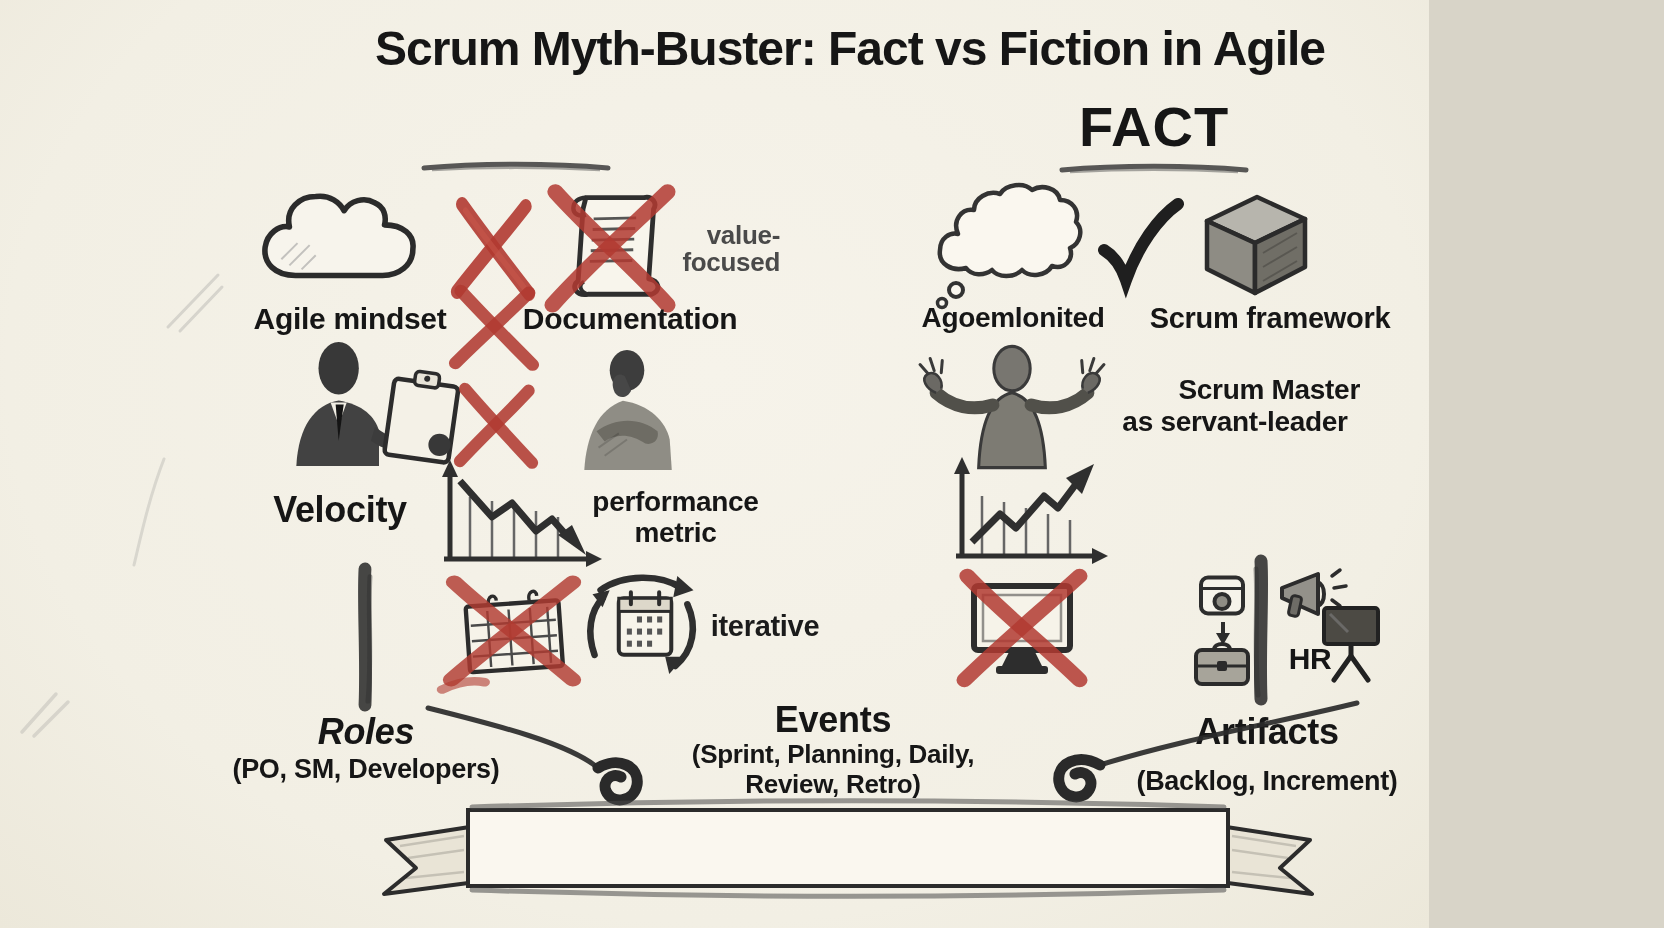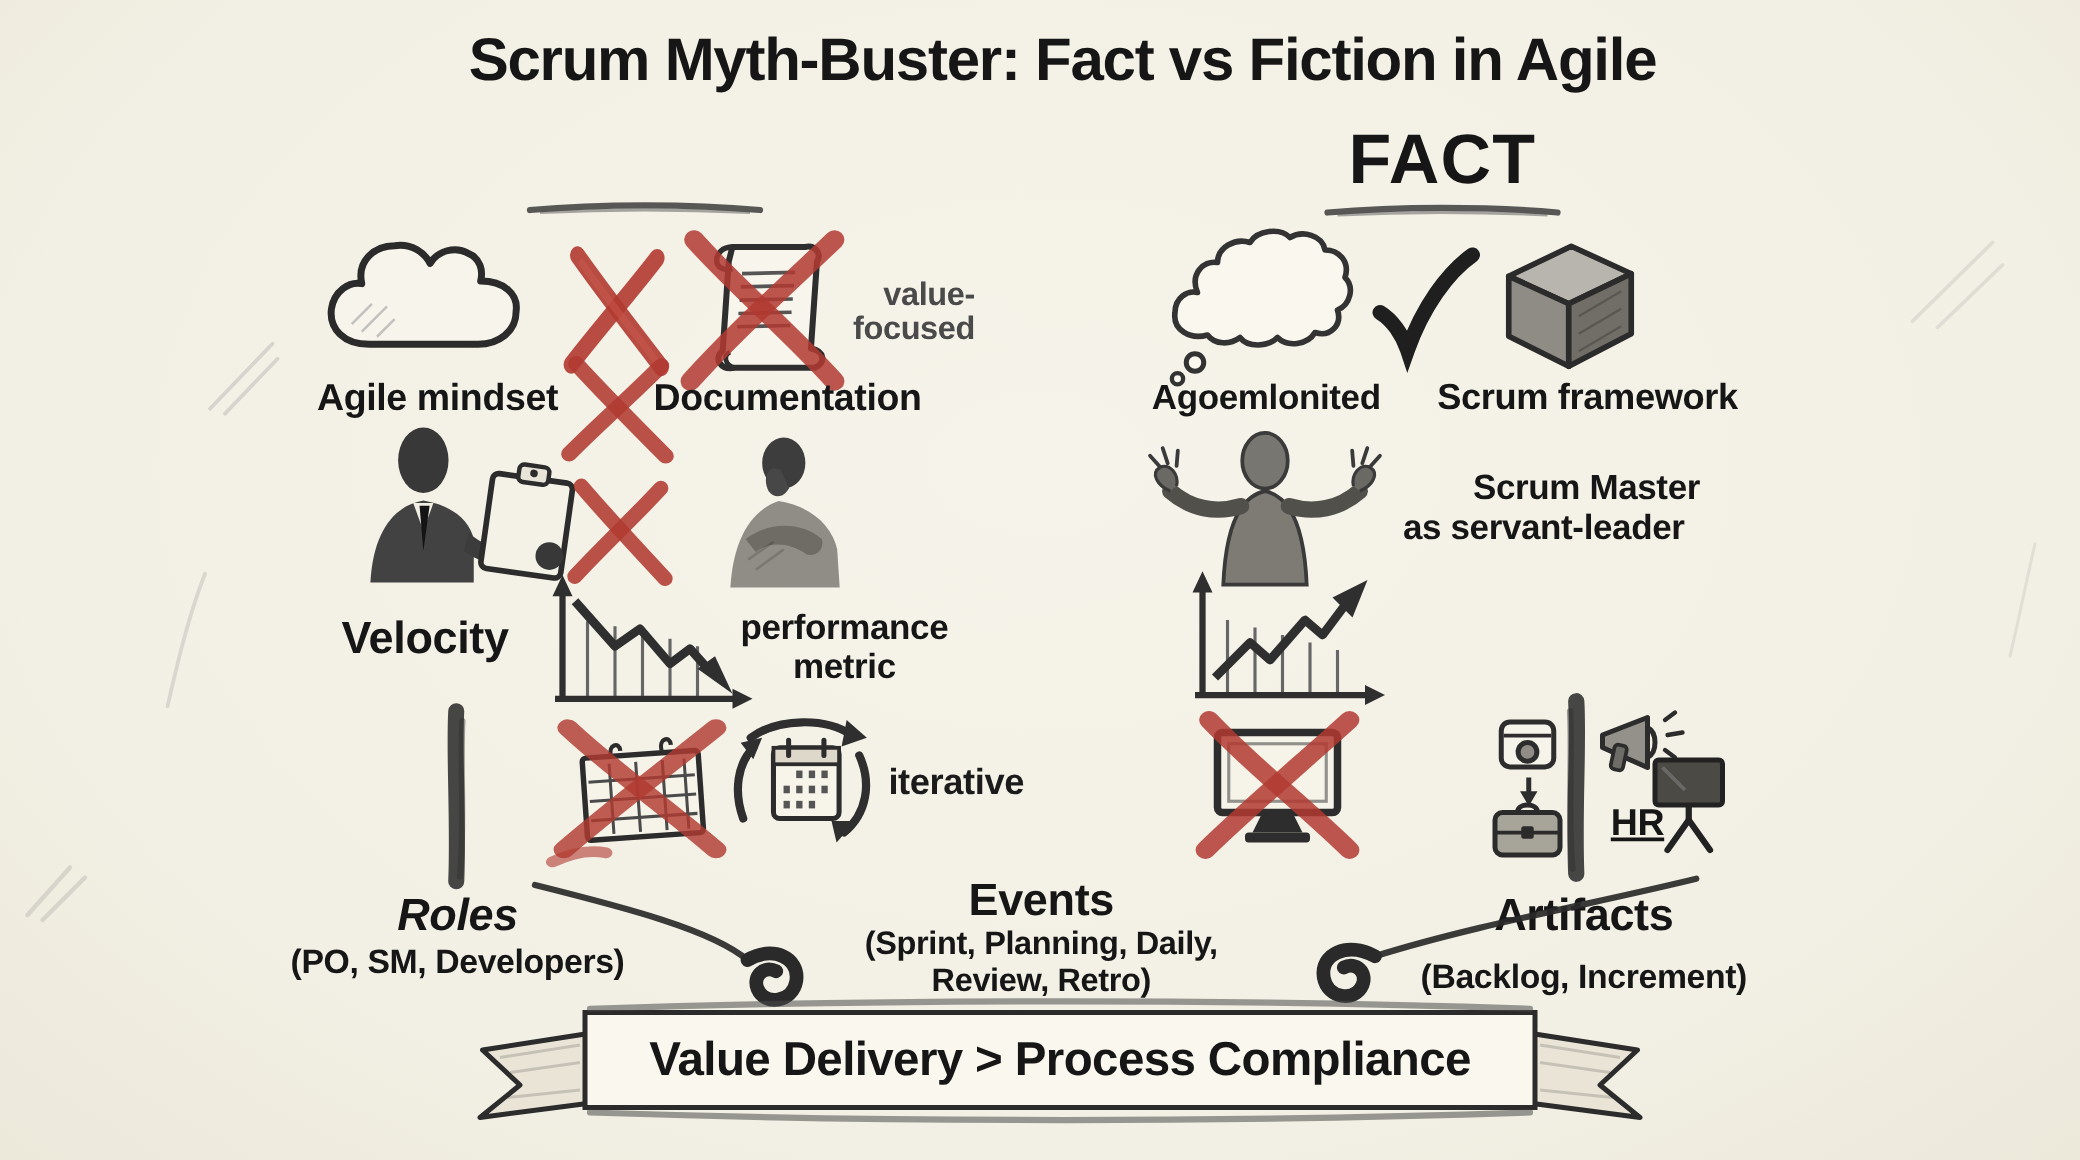--- a/index.html
+++ b/index.html
@@ -1,17 +1,17 @@
 <!DOCTYPE html>
 <html><head>
 <meta charset="utf-8">
 <style>
   html,body{margin:0;padding:0;background:#d8d4c8;}
   #board{
-    position:relative;width:1664px;height:928px;overflow:hidden;
+    position:relative;width:1429px;height:928px;overflow:hidden;
     background:#f3f0e6;
     background-image:radial-gradient(ellipse at 50% 40%, #f6f3ea 0%, #f2efe4 70%, #ece8da 100%);
     font-family:"Liberation Sans","DejaVu Sans",sans-serif;color:#1c1c1c;
   }
   .abs{position:absolute;}
   .lbl{position:absolute;font-weight:bold;color:#161616;text-align:center;line-height:1.12;letter-spacing:-0.3px;}
   .note{color:#4a4a4a;}
   svg{display:block;overflow:visible;}
 
   #title{left:40px;top:22px;width:1620px;font-size:48px;letter-spacing:-1px;}
@@ -53,21 +53,21 @@
   #cal-x-overlay{left:436px;top:570px;}
   #cycle-icon{left:582px;top:570px;}
   #iterative-note{left:695px;top:610px;width:140px;font-size:29px;color:#1b1b1b;}
   #monitor-icon{left:966px;top:576px;}
   #monitor-x{left:950px;top:563px;}
   #window-icon{left:1198px;top:574px;}
   #darrow-icon{left:1213px;top:620px;}
   #briefcase-icon{left:1192px;top:640px;}
   #stroke-2{left:1246px;top:554px;}
   #megaphone-icon{left:1276px;top:568px;}
-  #hr-label{left:1280px;top:642px;width:60px;font-size:30px;text-decoration:underline;}
+  #hr-label{left:1280px;top:642px;width:60px;font-size:30px;}
   #tripod-icon{left:1322px;top:604px;}
 
   #roles-title{left:286px;top:712px;width:160px;font-size:36px;font-style:italic;}
   #roles-sub{left:216px;top:754px;width:300px;font-size:27px;}
   #events-title{left:753px;top:700px;width:160px;font-size:36px;}
   #events-sub{left:678px;top:740px;width:310px;font-size:26px;line-height:1.15;}
   #artifacts-title{left:1177px;top:712px;width:180px;font-size:36px;}
   #artifacts-sub{left:1117px;top:754px;width:300px;font-size:27px;margin-top:12px;}
 
   #swirl-left{left:420px;top:700px;}
@@ -312,21 +312,20 @@
 
   <svg class="abs" id="banner-svg" width="960" height="135" viewBox="0 0 960 135">
     <polygon points="108,30 18,44 48,72 16,98 108,86" fill="#e9e4d6" stroke="#2c2c2c" stroke-width="4" stroke-linejoin="round"></polygon>
     <path d="M32,50 L96,40 M40,62 L96,54 M38,82 L96,76" stroke="#000" stroke-width="2.5" opacity=".15"></path>
     <polygon points="852,30 942,44 912,72 944,98 852,86" fill="#e9e4d6" stroke="#2c2c2c" stroke-width="4" stroke-linejoin="round"></polygon>
     <path d="M928,50 L864,40 M920,62 L864,54 M922,82 L864,76" stroke="#000" stroke-width="2.5" opacity=".15"></path>
     <rect x="100" y="14" width="760" height="76" fill="#faf7ef" stroke="#2b2b2b" stroke-width="4"></rect>
     <path d="M104,11 C350,3 620,3 856,11" stroke="#4a4a4a" stroke-width="5" fill="none" opacity=".55" stroke-linecap="round"></path>
     <path d="M104,94 C350,102 620,102 856,94" stroke="#4a4a4a" stroke-width="5" fill="none" opacity=".55" stroke-linecap="round"></path>
   </svg>
-  <div class="lbl" id="banner-text">Value Delivery &gt; Process Compliance</div>
 
   <svg class="smudge" id="smudge-1" width="70" height="70" viewBox="0 0 70 70">
     <path d="M8,62 L58,10 M20,66 L62,22" stroke="#8a8a8a" stroke-width="3" stroke-linecap="round" opacity=".5" fill="none"></path>
   </svg>
   <svg class="smudge" id="smudge-2" width="48" height="115" viewBox="0 0 48 115">
     <path d="M38,4 C24,40 16,76 8,110" stroke="#8a8a8a" stroke-width="3" stroke-linecap="round" opacity=".45" fill="none"></path>
   </svg>
   <svg class="smudge" id="smudge-3" width="64" height="58" viewBox="0 0 64 58">
     <path d="M6,50 L40,12 M18,54 L52,20" stroke="#8a8a8a" stroke-width="3.5" stroke-linecap="round" opacity=".45" fill="none"></path>
   </svg>

